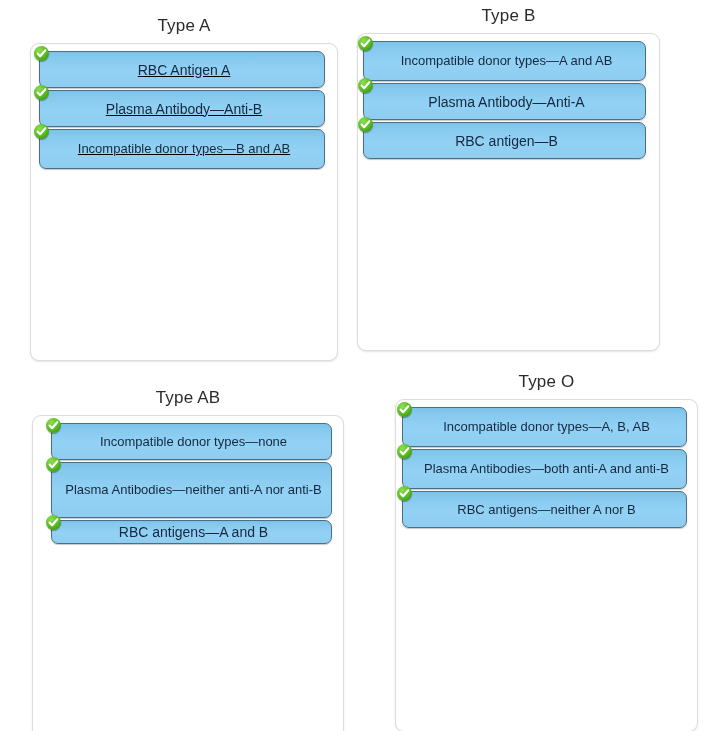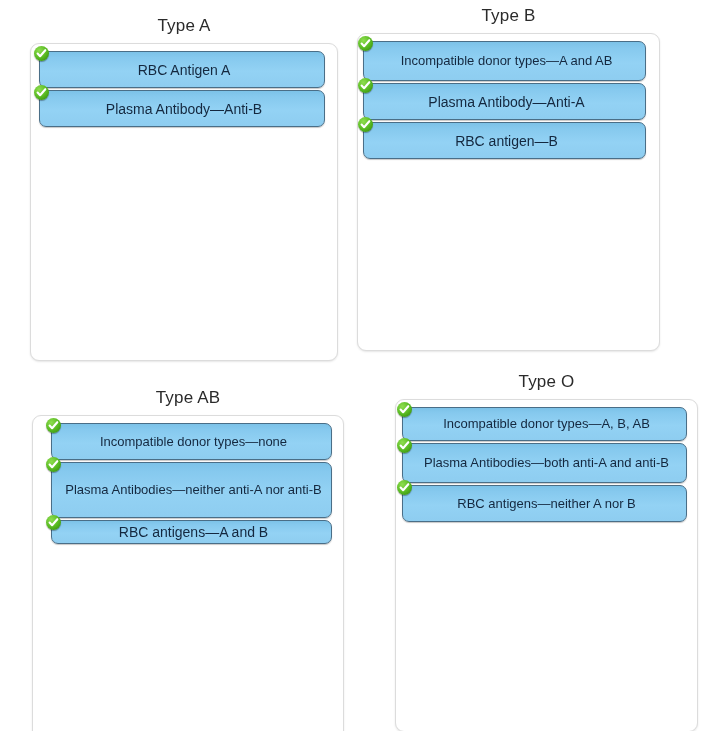--- a/index.html
+++ b/index.html
@@ -86,21 +86,21 @@
   }
   .check-badge svg {
     position: absolute;
     left: 2px;
     top: 2px;
   }
 
   
   #group-a        { left: 30px;  top: 16px;  width: 308px; }
   #panel-a        { width: 308px; height: 318px; }
-  #cards-a        { left: 8px;  width: 286px; }
+  #cards-a        { left: 8px;  width: 286px; text-decoration: underline; }
   #card-a-0       { height: 37px; }
   #card-a-1       { height: 37px; }
   #card-a-2       { height: 40px; font-size: 13px; }
 
   
   #group-b        { left: 357px; top: 6px;  width: 303px; }
   #panel-b        { width: 303px; height: 318px; }
   #cards-b        { left: 5px;  width: 283px; }
   #card-b-0       { height: 40px; font-size: 13px; align-items: center; }
   #card-b-1       { height: 37px; }
@@ -111,21 +111,21 @@
   #panel-ab       { width: 312px; height: 333px; }
   #cards-ab       { left: 18px; width: 281px; }
   #card-ab-0      { height: 37px; font-size: 13px; }
   #card-ab-1      { height: 56px; font-size: 13px; }
   #card-ab-2      { height: 24px; }
 
   
   #group-o        { left: 347px; top: 372px; width: 303px; padding-left: 48px; }
   #panel-o        { width: 303px; height: 333px; }
   #cards-o        { left: 6px;  width: 285px; }
-  #card-o-0       { height: 34px; font-size: 13px; }
+  #card-o-0       { height: 40px; font-size: 13px; }
   #card-o-1       { height: 40px; font-size: 13px; }
   #card-o-2       { height: 37px; font-size: 13px; }
 </style>
 </head>
 <body>
 
 <div class="board">
 
   <div class="group" id="group-a">
     <div class="group-title">Type A</div>
@@ -143,20 +143,28 @@
 
         <div class="card" id="card-a-1">
           <span class="check-badge">
             <svg width="11" height="11" viewBox="0 0 11 11">
                 <path d="M1.6 5.6 L4.1 8.2 L9.3 2.2" stroke="#ffffff" stroke-width="2.1" fill="none" stroke-linecap="round" stroke-linejoin="round"></path>
               </svg>
           </span>
           <span class="card-text">Plasma Antibody—Anti-B</span>
         </div>
 
+        <div class="card" id="card-a-2">
+          <span class="check-badge">
+            <svg width="11" height="11" viewBox="0 0 11 11">
+                <path d="M1.6 5.6 L4.1 8.2 L9.3 2.2" stroke="#ffffff" stroke-width="2.1" fill="none" stroke-linecap="round" stroke-linejoin="round"></path>
+              </svg>
+          </span>
+          <span class="card-text">Incompatible donor types—B and AB</span>
+        </div>
 
       </div>
     </div>
   </div>
 
   <div class="group" id="group-b">
     <div class="group-title">Type B</div>
     <div class="panel" id="panel-b">
       <div class="cards" id="cards-b">
 

